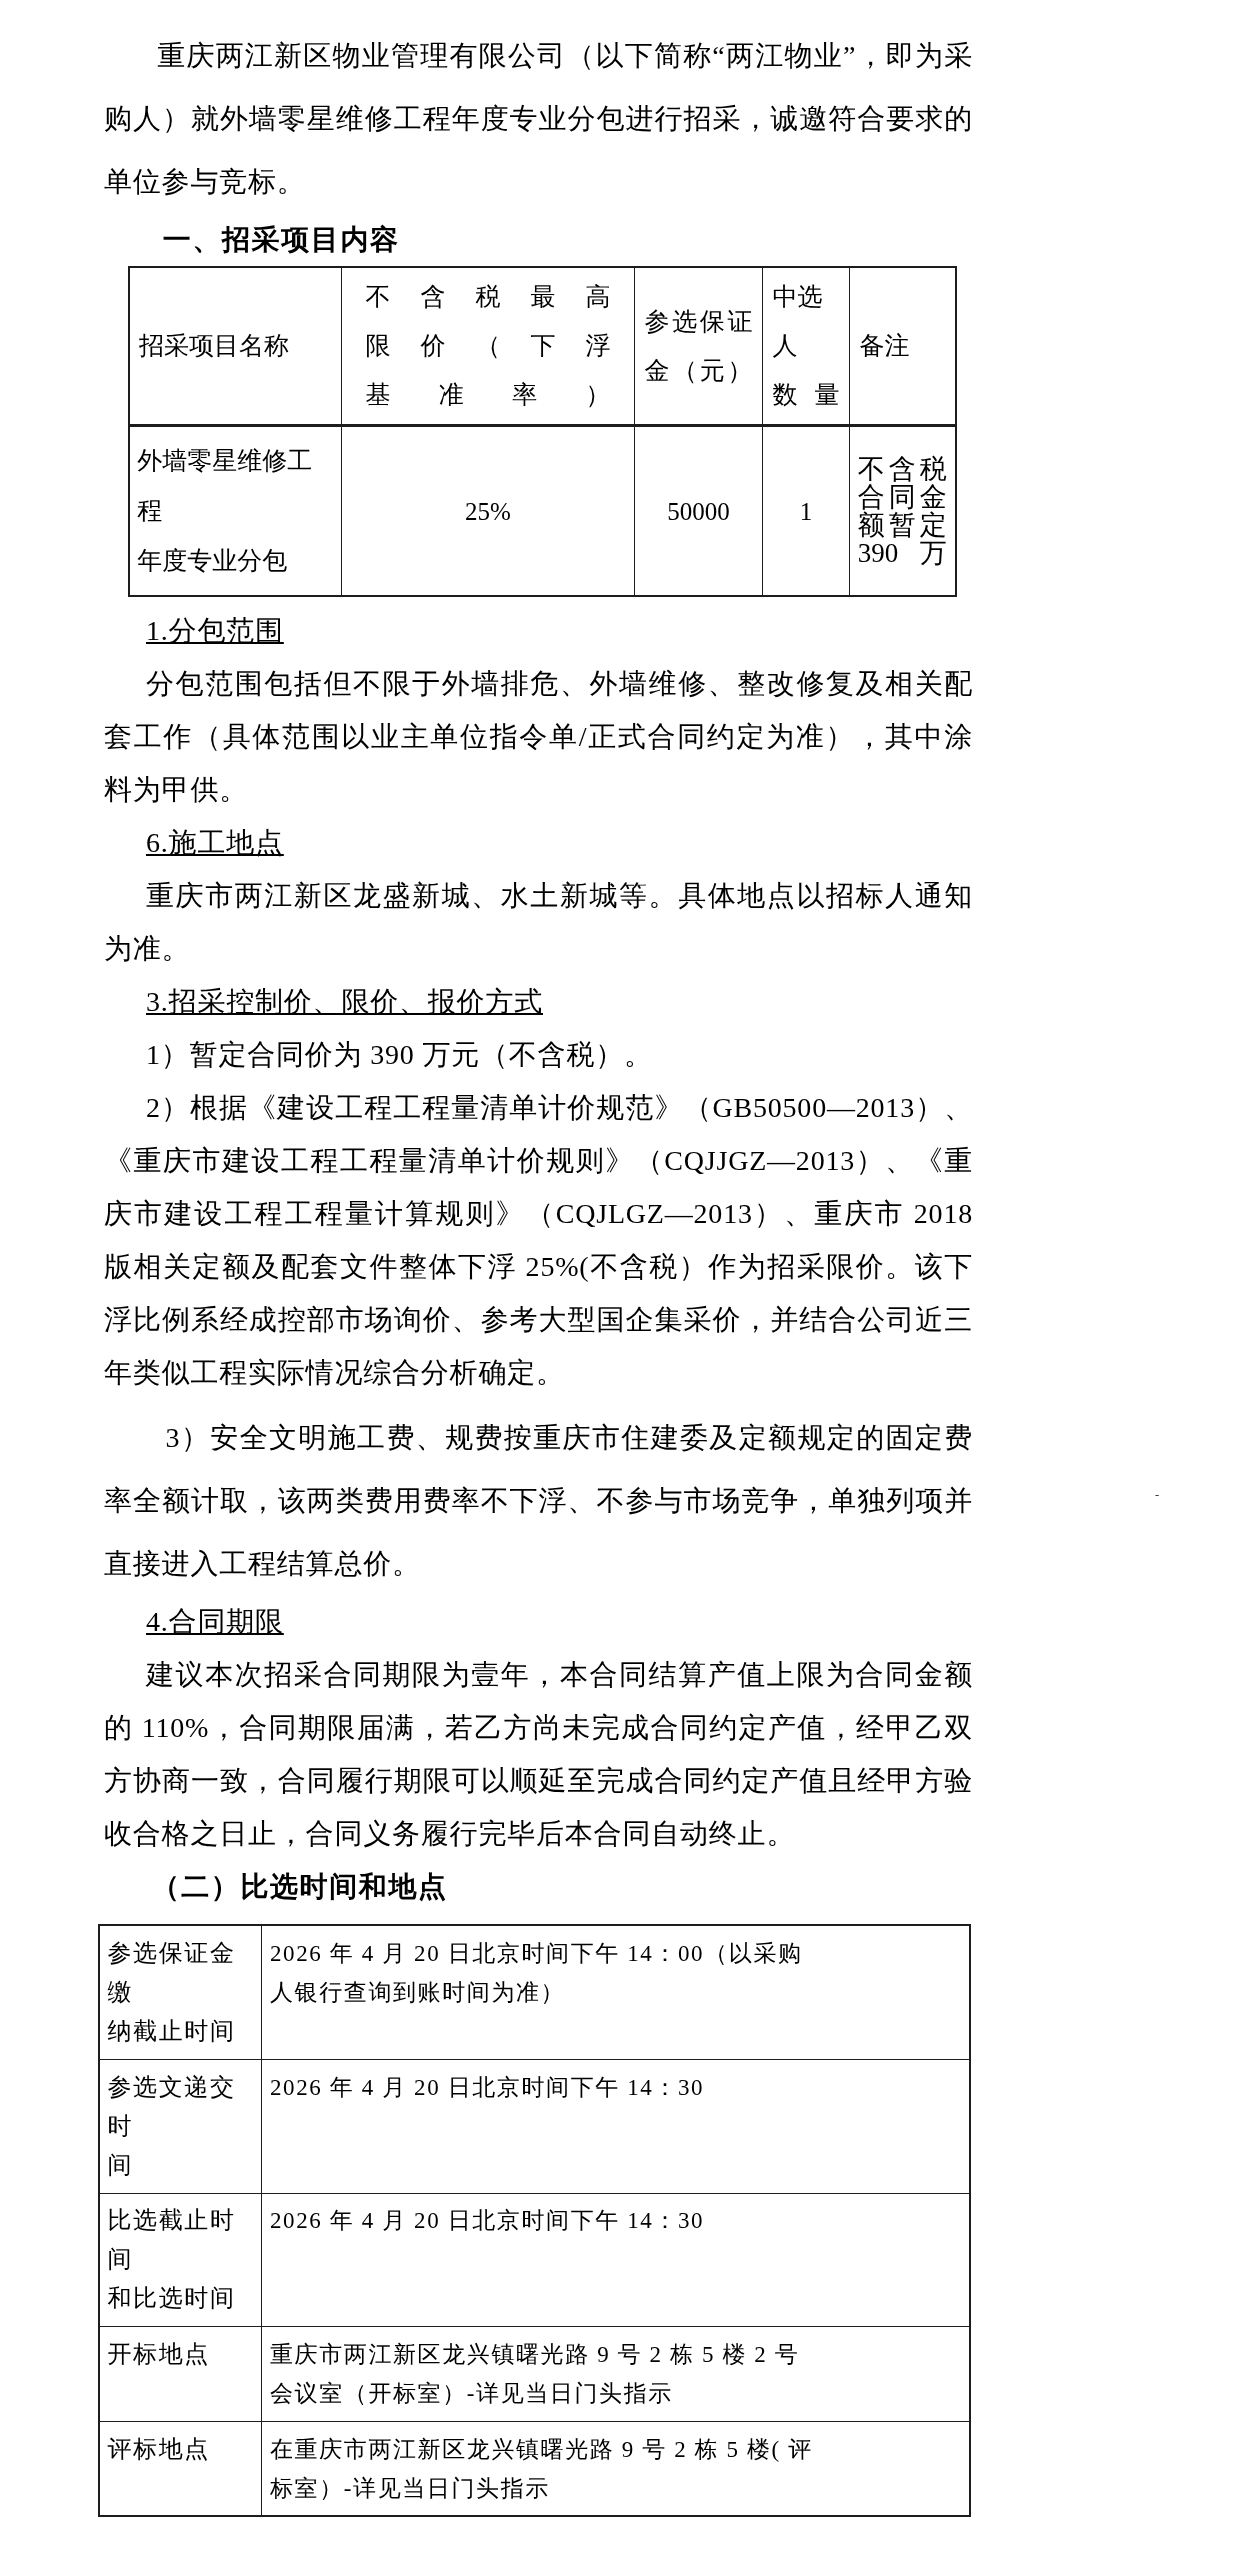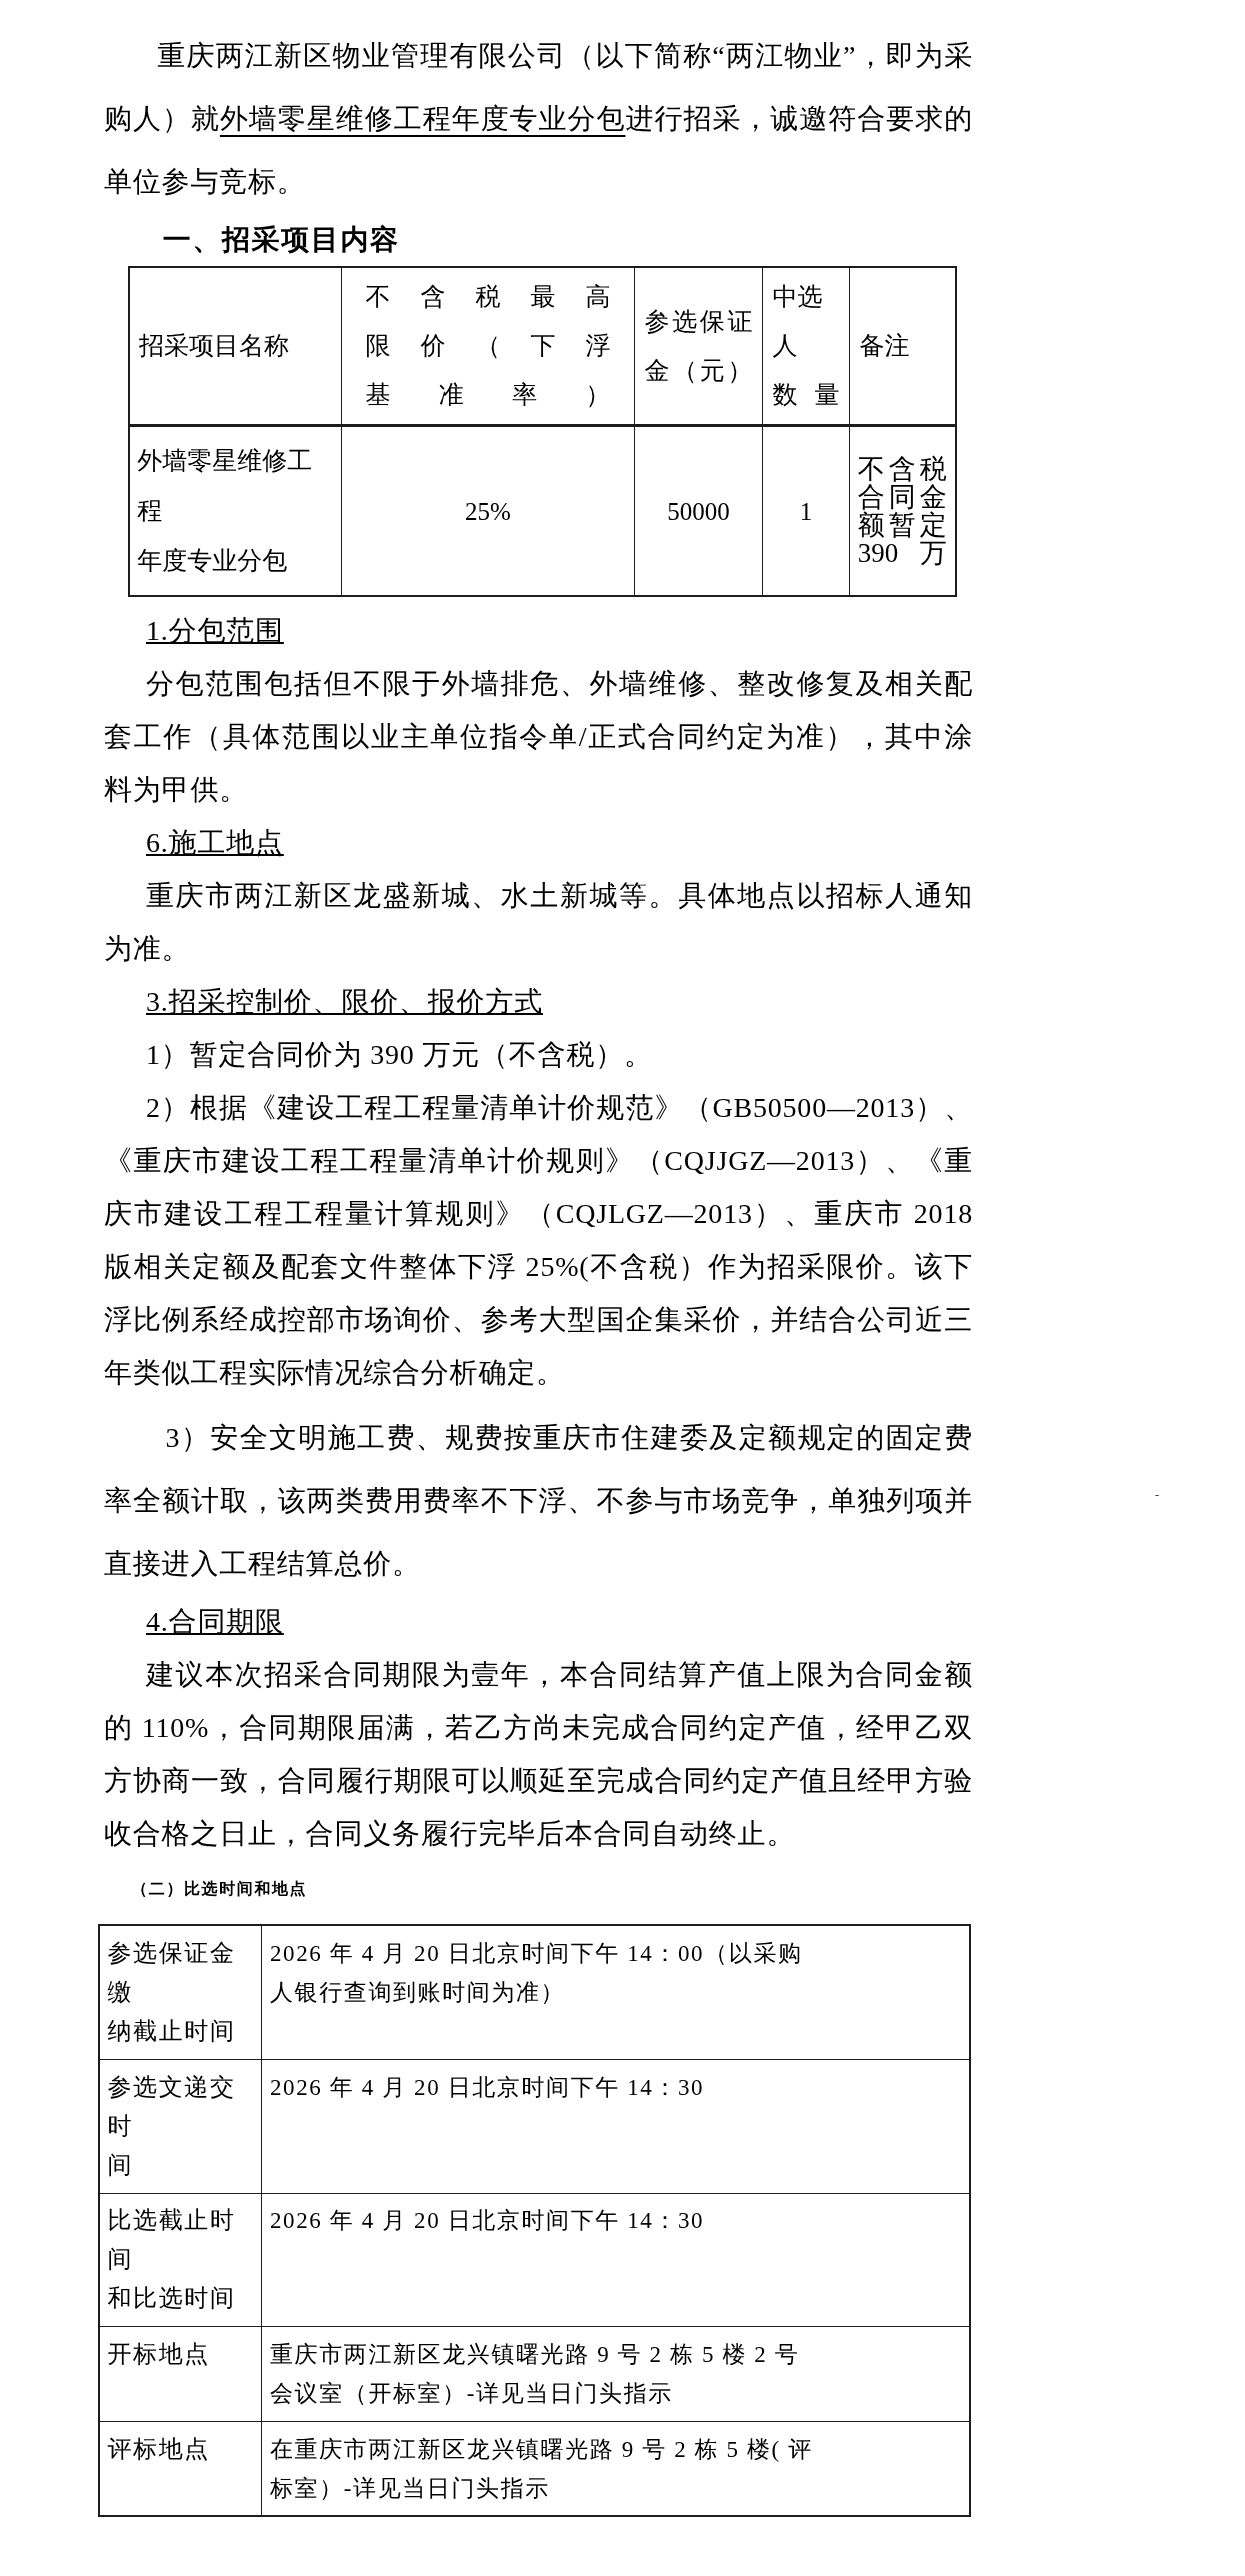--- a/index.html
+++ b/index.html
@@ -3,25 +3,25 @@
 <meta charset="utf-8">
 <style>
   html,body{margin:0;padding:0;background:#ffffff;}
   body{width:1246px;height:2576px;overflow:hidden;
        font-family:"Liberation Serif","DejaVu Serif",serif;color:#000;}
   .page{position:relative;width:1246px;height:2576px;background:#fff;
         padding:23.5px 273px 0 104px;box-sizing:border-box;}
   .para{margin:0;font-size:28px;letter-spacing:0.8px;line-height:53px;
         text-align:justify;text-justify:inter-character;}
   .intro{line-height:63px;text-indent:1.9em;}
-  .ul{text-decoration:underline;text-underline-offset:7px;text-decoration-thickness:1.6px;}
+  .ul{text-underline-offset:7px;text-decoration-thickness:1.6px;}
   .h-main{margin:0;font-size:28px;font-weight:bold;line-height:53px;text-indent:2.1em;
           font-family:"Liberation Sans","DejaVu Sans",sans-serif;letter-spacing:1.6px;}
-  .h-sub2{margin:0;font-size:16px;font-weight:bold;line-height:53px;text-indent:1.7em;
-          font-family:Liberation Sans, sans-serif;letter-spacing:1.6px;margin-top:1.6px;}
+  .h-sub2{margin:0;font-size:28px;font-weight:bold;line-height:53px;text-indent:1.7em;
+          font-family:Liberation Mono, monospace;letter-spacing:1.6px;margin-top:1.6px;}
   .subhead{margin:0;font-size:28px;line-height:53px;text-indent:1.5em;letter-spacing:0.8px;text-decoration:underline;}
   .ind15{text-indent:1.5em;}
   .ind22{text-indent:2.2em;}
   .lh80{line-height:63px;}
   
   table{border-collapse:collapse;background:#fff;}
   .t1{table-layout:fixed;width:828px;margin:0 0 0 23.5px;border:2.4px solid #1d1d1d;}
   .t1 th,.t1 td{border:1.6px solid #1d1d1d;font-weight:normal;font-size:25px;
                 vertical-align:middle;padding:4.7px 9.4px;line-height:49px;
                 white-space:pre-line;}

